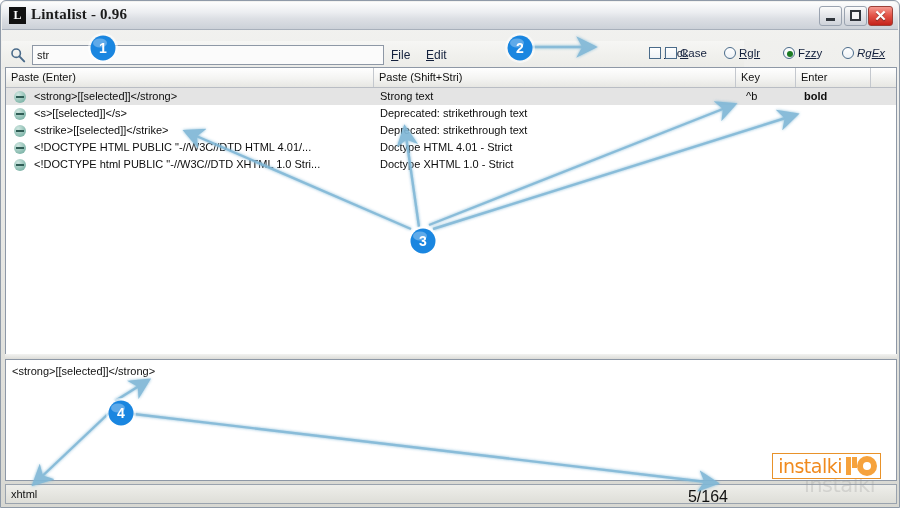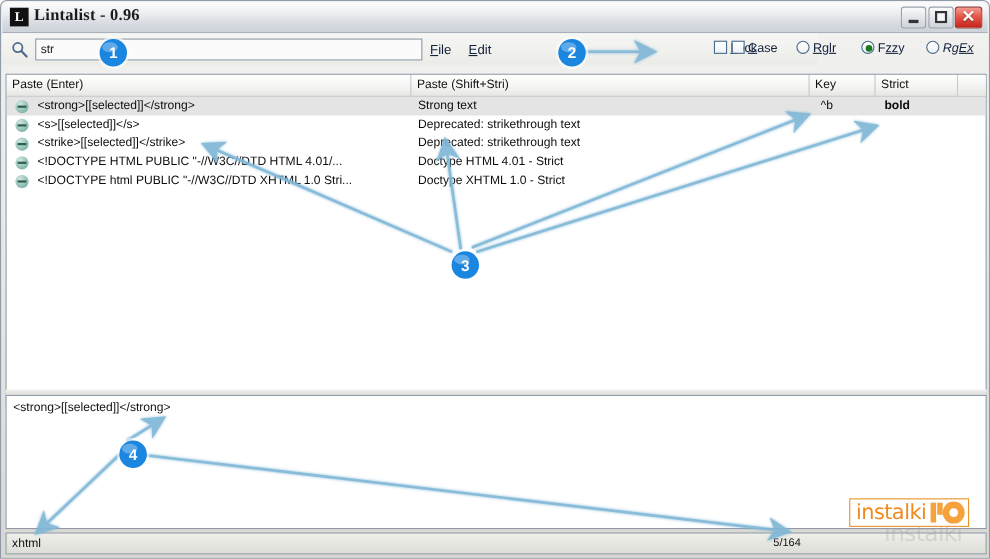--- a/index.html
+++ b/index.html
@@ -72,21 +72,21 @@
   }
   .glyph-close {
     position: absolute; left: 0; top: 0; width: 100%; height: 100%;
     color: #ffffff; font-size: 15px; font-weight: bold;
     line-height: 18px; text-align: center;
     text-shadow: 0 1px 1px rgba(0,0,0,.45);
   }
 
   
   #toolbar {
-    position: absolute; left: 1px; top: 30px;
+    position: absolute; left: 1px; top: 40px;
     width: 742px; height: 28px;
     background: linear-gradient(180deg,#f6f6f4 0%, #ebebe7 100%);
   }
   #search-icon {
     position: absolute; left: 8px; top: 6px;
     width: 16px; height: 16px;
   }
   #search-input {
     position: absolute; left: 30px; top: 4px;
     width: 352px; height: 20px;
@@ -223,21 +223,21 @@
     border: 1px solid #9aa3ae;
     background: linear-gradient(180deg,#eeeeea 0%, #dedeD8 100%);
   }
   #status-left {
     position: absolute; left: 5px; top: 3px;
     font-size: 11px; color: #111;
     font-family: "Liberation Sans", sans-serif;
   }
   #status-right {
     position: absolute; right: 168px; top: 3px;
-    font-size: 10px; color: #111;
+    font-size: 16px; color: #111;
     font-family: "Liberation Sans", sans-serif;
   }
 
   
   #watermark {
     position: absolute; right: 18px; bottom: 28px;
     height: 26px;
     border: 1px solid #e8922a;
     background: #ffffff;
     display: flex; align-items: center;
@@ -331,21 +331,21 @@
     <div class="opt" id="opt-rgex">
       <span class="rad"></span><span>Rg<u>Ex</u></span>
     </div>
   </div>
 
   <div id="listview">
     <div id="list-header">
       <div class="col-head" id="hd-0">Paste (Enter)</div>
       <div class="col-head" id="hd-1">Paste (Shift+Stri)</div>
       <div class="col-head" id="hd-2">Key</div>
-      <div class="col-head" id="hd-3">Strict</div>
+      <div class="col-head" id="hd-3">Enter</div>
       <div class="col-head" id="hd-pad"></div>
     </div>
     <div id="list-body">
         <div class="row selected">
           <span class="row-icon"></span>
           <span class="cell c0">&lt;strong&gt;[[selected]]&lt;/strong&gt;</span>
           <span class="cell c1">Strong text</span>
           <span class="cell c2">^b</span>
           <span class="cell c3">bold</span>
         </div>

